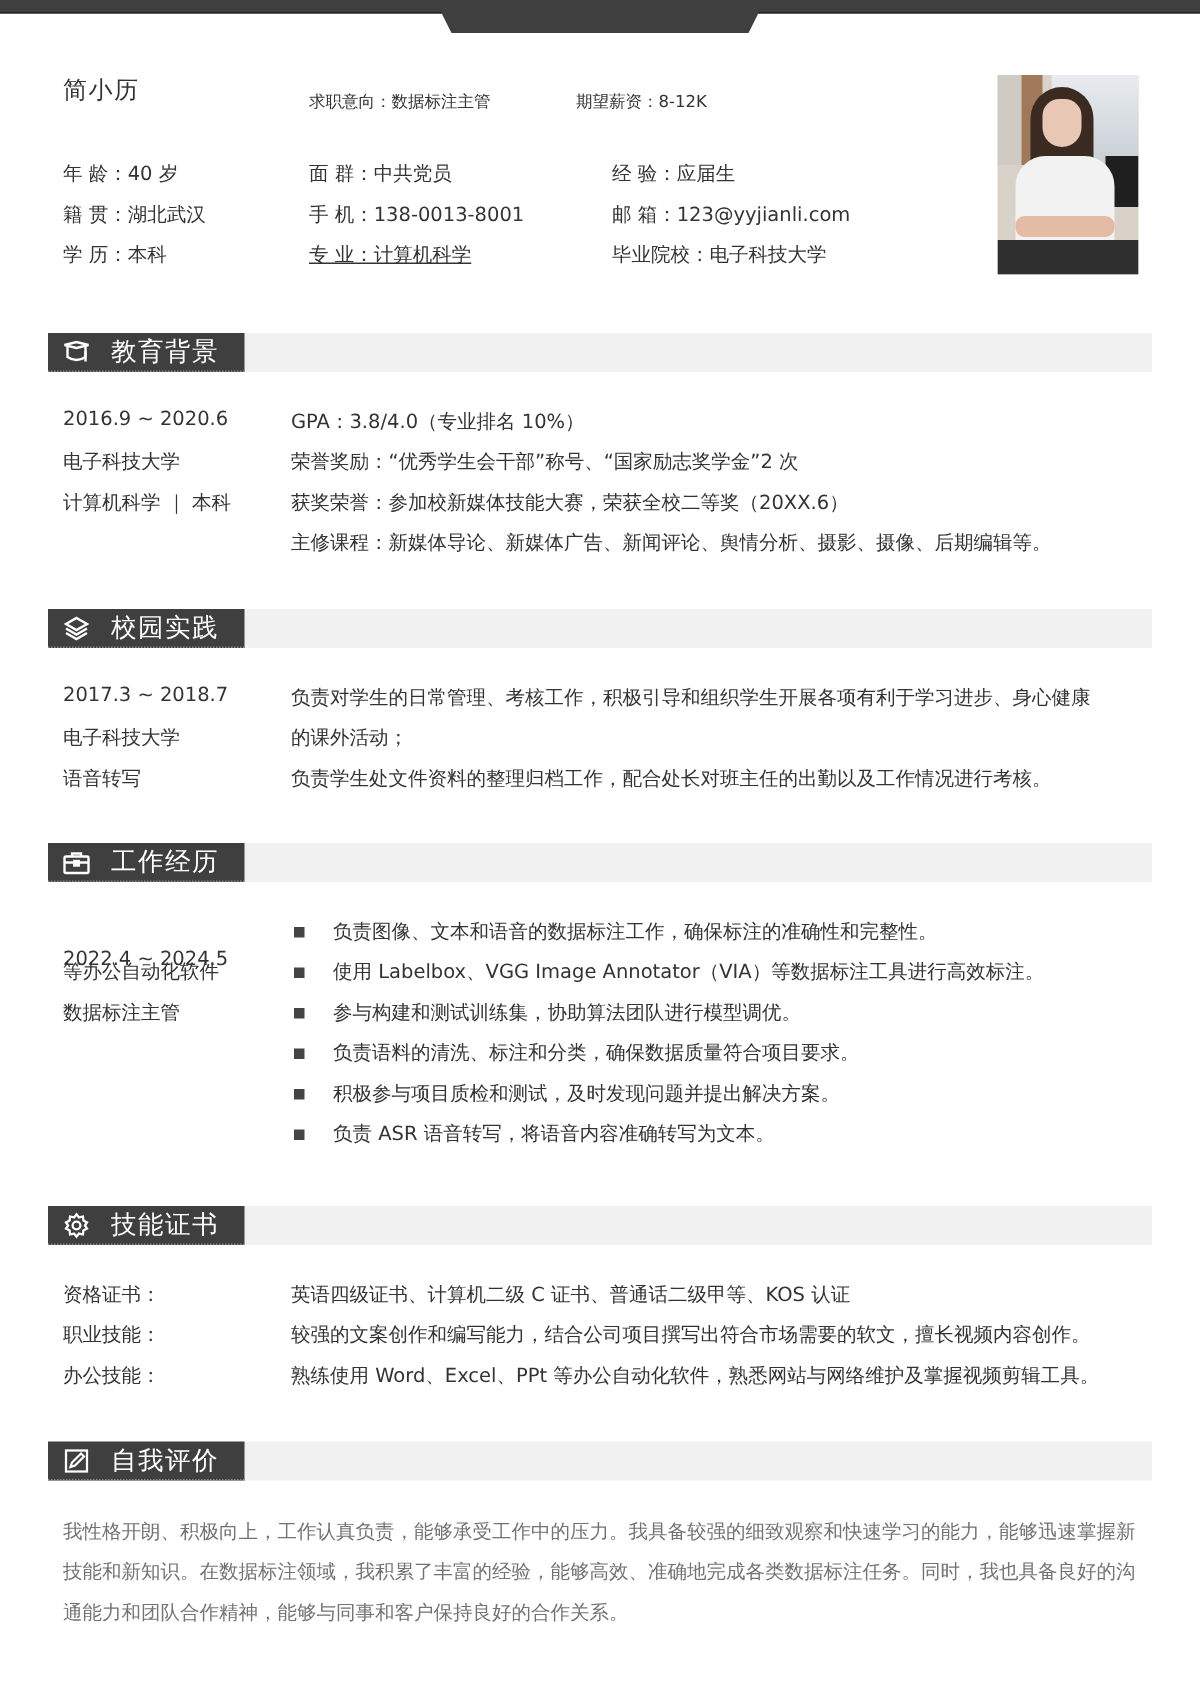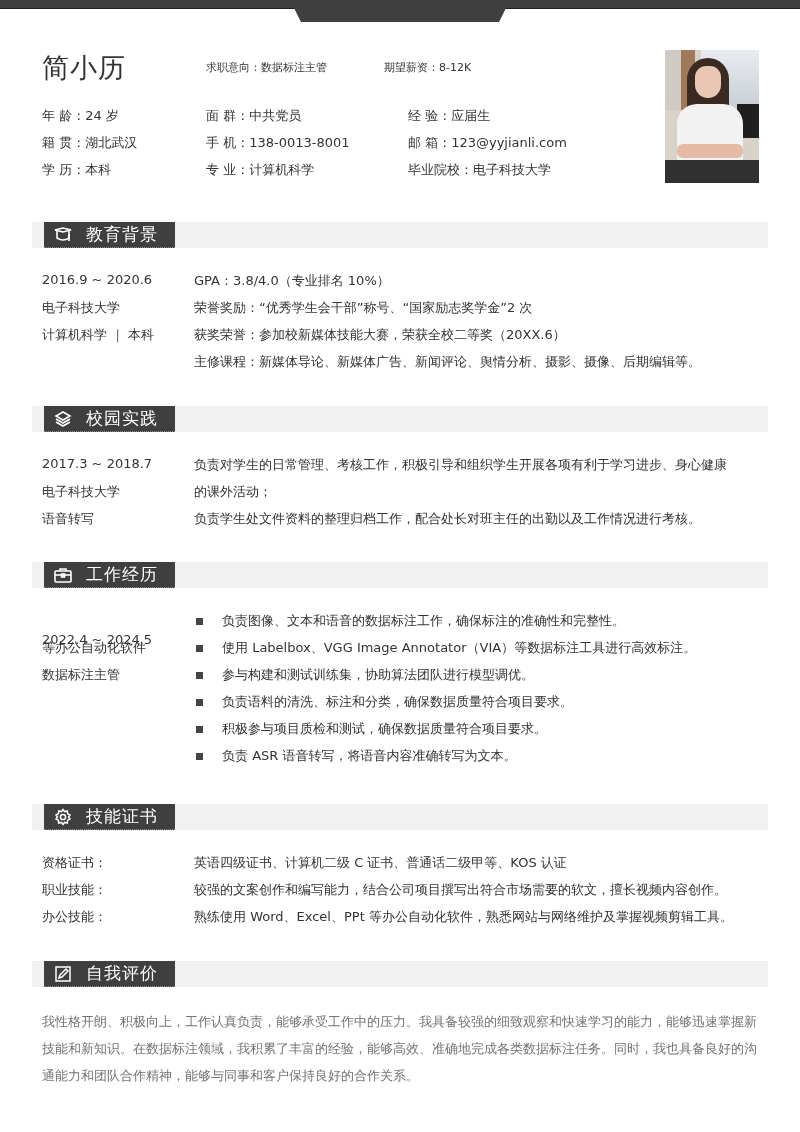--- a/index.html
+++ b/index.html
@@ -3,62 +3,62 @@
 <meta charset="utf-8">
 <style>
   * { margin: 0; padding: 0; box-sizing: border-box; }
   html, body { width: 800px; height: 1132px; background: #ffffff; overflow: hidden; }
   body { font-family: "DejaVu Sans", "Liberation Sans", sans-serif; color: #333333; position: relative; }
 
   .topbar { position: absolute; left: 0; top: 0; width: 800px; height: 9px; background: #3f3f3f; border-bottom: 1px solid #222; }
   .topbar-tab { position: absolute; left: 290px; top: 0; width: 220px; height: 22px; background: #3f3f3f;
     clip-path: polygon(0 0, 100% 0, 95% 100%, 5% 100%); }
 
-  .name { position: absolute; left: 42px; top: 50px; font-size: 27px; color: #333; letter-spacing: 1px; }
+  .name { position: absolute; left: 42px; top: 50px; font-size: 16px; color: #333; letter-spacing: 1px; }
   .intent { position: absolute; top: 60px; font-size: 11px; color: #333; }
   .info-cell { position: absolute; font-size: 13px; color: #333; white-space: nowrap; }
 
   .photo { position: absolute; left: 665px; top: 50px; width: 94px; height: 133px; overflow: hidden; background: #d9d2c8; }
   .photo .bg-window { position: absolute; left: 36px; top: 0; width: 58px; height: 60px; background: linear-gradient(#e9ecef, #c7ced4); }
   .photo .bg-curtain { position: absolute; left: 16px; top: 0; width: 14px; height: 60px; background: #a0785a; }
   .photo .bg-wall { position: absolute; left: 0; top: 0; width: 16px; height: 60px; background: #cfcac4; }
   .photo .hair { position: absolute; left: 22px; top: 8px; width: 42px; height: 60px; border-radius: 22px 22px 10px 10px; background: #3a2a22; }
   .photo .face { position: absolute; left: 30px; top: 16px; width: 26px; height: 32px; border-radius: 12px 12px 14px 14px; background: #e8c8b4; }
   .photo .shirt { position: absolute; left: 12px; top: 54px; width: 66px; height: 70px; border-radius: 20px 20px 4px 4px; background: #f2f2f2; }
   .photo .arms { position: absolute; left: 12px; top: 94px; width: 66px; height: 14px; border-radius: 6px; background: #e4bba4; }
   .photo .desk { position: absolute; left: 0; top: 110px; width: 94px; height: 23px; background: #2f2f2f; }
   .photo .monitor { position: absolute; left: 72px; top: 54px; width: 22px; height: 34px; background: #1f1f1f; }
 
   .section-head { position: absolute; left: 32px; width: 736px; height: 26px; background: #f1f1f1; }
   .section-head .label-box { position: absolute; left: 0; top: 0; width: 131px; height: 26px; background: #3f3f3f;
-    border-bottom: 1px dotted #888; display: flex; align-items: center; margin-left: 12px; }
+    border-bottom: 1px dotted #888; display: flex; align-items: center; }
   .section-head .icon { width: 22px; height: 18px; margin-left: 8px; display: flex; align-items: center; justify-content: center; }
   .section-head .title { color: #ffffff; font-size: 17px; margin-left: 12px; letter-spacing: 1px; }
 
   .row { position: absolute; font-size: 13px; color: #333; white-space: nowrap; }
   .bullet { position: absolute; width: 7px; height: 7px; background: #444; }
   .para { position: absolute; left: 42px; width: 724px; font-size: 13px; line-height: 27px; color: #737373; }
 </style>
 </head>
 <body>
 
 <div class="topbar"></div>
 <div class="topbar-tab"></div>
 
 <div class="name">简小历</div>
 <div class="intent" style="left:206px;">求职意向：数据标注主管</div>
 <div class="intent" style="left:384px;">期望薪资：8-12K</div>
 
-<div class="info-cell" style="left:42px; top:107px;">年 龄：24 岁</div>
+<div class="info-cell" style="left:42px; top:107px;">年 龄：40 岁</div>
 <div class="info-cell" style="left:42px; top:134px;">籍 贯：湖北武汉</div>
 <div class="info-cell" style="left:42px; top:161px;">学 历：本科</div>
 
 <div class="info-cell" style="left:206px; top:107px;">面 群：中共党员</div>
 <div class="info-cell" style="left:206px; top:134px;">手 机：138-0013-8001</div>
-<div class="info-cell" style="left:206px; top:161px;">专 业：计算机科学</div>
+<div class="info-cell" style="left:206px; top:161px;text-decoration:underline;">专 业：计算机科学</div>
 
 <div class="info-cell" style="left:408px; top:107px;">经 验：应届生</div>
 <div class="info-cell" style="left:408px; top:134px;">邮 箱：123@yyjianli.com</div>
 <div class="info-cell" style="left:408px; top:161px;">毕业院校：电子科技大学</div>
 
 <div class="photo">
   <div class="bg-wall"></div>
   <div class="bg-curtain"></div>
   <div class="bg-window"></div>
   <div class="monitor"></div>
@@ -127,21 +127,21 @@
 
 <div class="bullet" style="left:196px; top:618px;"></div>
 <div class="row" style="left:222px; top:612px;">负责图像、文本和语音的数据标注工作，确保标注的准确性和完整性。</div>
 <div class="bullet" style="left:196px; top:645px;"></div>
 <div class="row" style="left:222px; top:639px;">使用 Labelbox、VGG Image Annotator（VIA）等数据标注工具进行高效标注。</div>
 <div class="bullet" style="left:196px; top:672px;"></div>
 <div class="row" style="left:222px; top:666px;">参与构建和测试训练集，协助算法团队进行模型调优。</div>
 <div class="bullet" style="left:196px; top:699px;"></div>
 <div class="row" style="left:222px; top:693px;">负责语料的清洗、标注和分类，确保数据质量符合项目要求。</div>
 <div class="bullet" style="left:196px; top:726px;"></div>
-<div class="row" style="left:222px; top:720px;">积极参与项目质检和测试，确保数据质量符合项目要求。</div>
+<div class="row" style="left:222px; top:720px;">积极参与项目质检和测试，及时发现问题并提出解决方案。</div>
 <div class="bullet" style="left:196px; top:753px;"></div>
 <div class="row" style="left:222px; top:747px;">负责 ASR 语音转写，将语音内容准确转写为文本。</div>
 
 <div class="section-head" style="top:804px;">
   <div class="label-box">
     <span class="icon">
       <svg width="20" height="18" viewBox="0 0 20 18" fill="none" stroke="#fff" stroke-width="1.5">
         <circle cx="10" cy="9" r="2.6"></circle>
         <path d="M10 1.5 L11.6 3.6 L14.3 3 L14.6 5.7 L17 7 L15.6 9 L17 11 L14.6 12.3 L14.3 15 L11.6 14.4 L10 16.5 L8.4 14.4 L5.7 15 L5.4 12.3 L3 11 L4.4 9 L3 7 L5.4 5.7 L5.7 3 L8.4 3.6 Z"></path>
       </svg>

